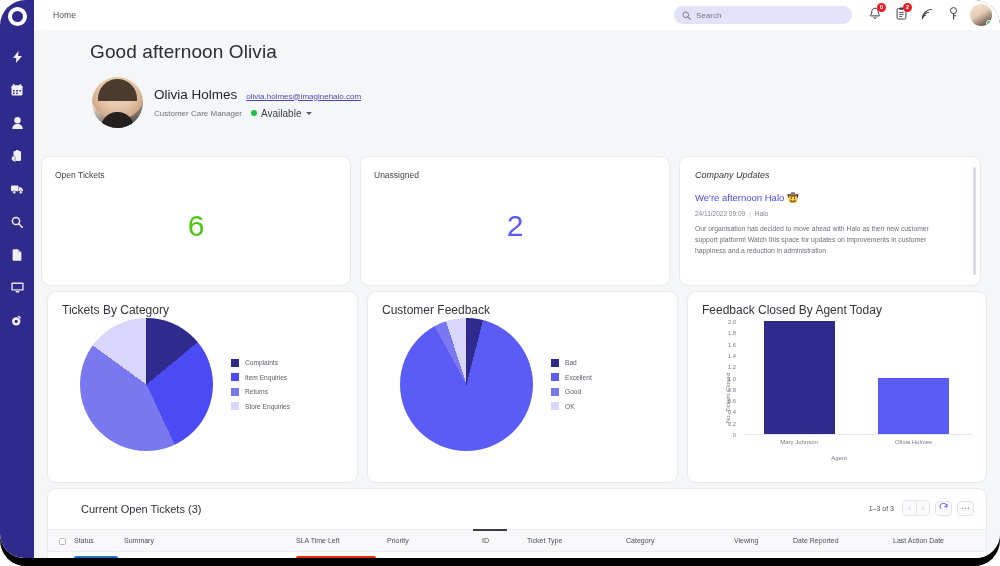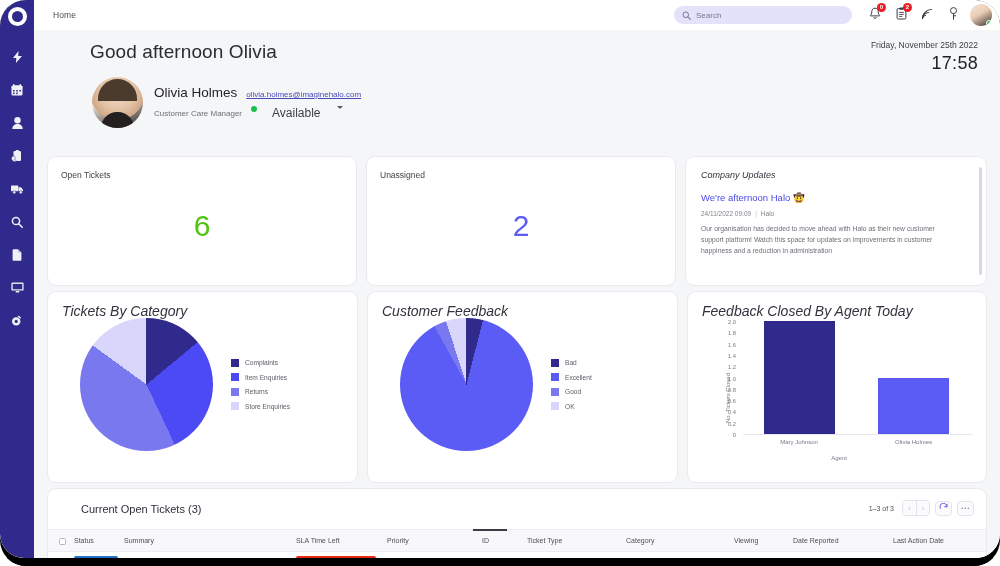--- a/index.html
+++ b/index.html
@@ -227,25 +227,25 @@
     display: flex;
     align-items: center;
     gap: 9px;
     margin-top: 6px;
   }
   .p-role {
     font-size: 8px;
     color: #6e6e78;
   }
   .p-status {
-    font-size: 12px;
+    font-size: 10px;
     color: #3f3f49;
     display: flex;
-    align-items: flex-start;
-    gap: 15px;
+    align-items: center;
+    gap: 4px;
   }
   .st-dot {
     width: 6px; height: 6px;
     border-radius: 50%;
     background: #18c24a;
   }
   .caret {
     width: 0; height: 0;
     border-left: 3px solid transparent;
     border-right: 3px solid transparent;
@@ -254,21 +254,21 @@
   }
 
   
   .card {
     background: #ffffff;
     border: 1px solid #e9e9ef;
     border-radius: 9px;
   }
   .kpi-row {
     position: absolute;
-    left: 13px; top: 126px;
+    left: 7px; top: 126px;
     width: 940px; height: 130px;
     display: flex;
     gap: 9px;
   }
   .kpi {
     flex: 1;
     position: relative;
     padding: 13px 13px 0 13px;
   }
   .kpi-title {
@@ -329,23 +329,22 @@
     gap: 9px;
   }
   .chart-card {
     position: relative;
     padding: 11px 14px;
   }
   .chart-card.cat { width: 311px; }
   .chart-card.fb  { width: 311px; }
   .chart-card.bar { flex: 1; }
   .chart-title {
-    font-size: 14px;
+    font-size: 12px;
     color: #33333d;
-    font-style: italic;
   }
   .pie-wrap {
     position: absolute;
     left: 0; right: 0; top: 26px;
     display: flex;
     align-items: center;
   }
   .pie {
     width: 133px; height: 133px;
     border-radius: 50%;
@@ -707,24 +706,20 @@
        <div class="avatar-top">
          <span class="dot"></span>
        </div>
      </div>
    </div>
 
    <div class="page">
 
      <div class="greet-row">
        <div class="greeting">Good afternoon Olivia</div>
-       <div class="datetime">
-         <div class="dt-date">Friday, November 25th 2022</div>
-         <div class="dt-time">17:58</div>
-       </div>
 
        <div class="profile">
          <div class="avatar-big"></div>
          <div>
            <div class="p-name-row">
              <span class="p-name">Olivia Holmes</span>
              <span class="p-email">olivia.holmes@imaginehalo.com</span>
            </div>
            <div class="p-sub-row">
              <span class="p-role">Customer Care Manager</span>

